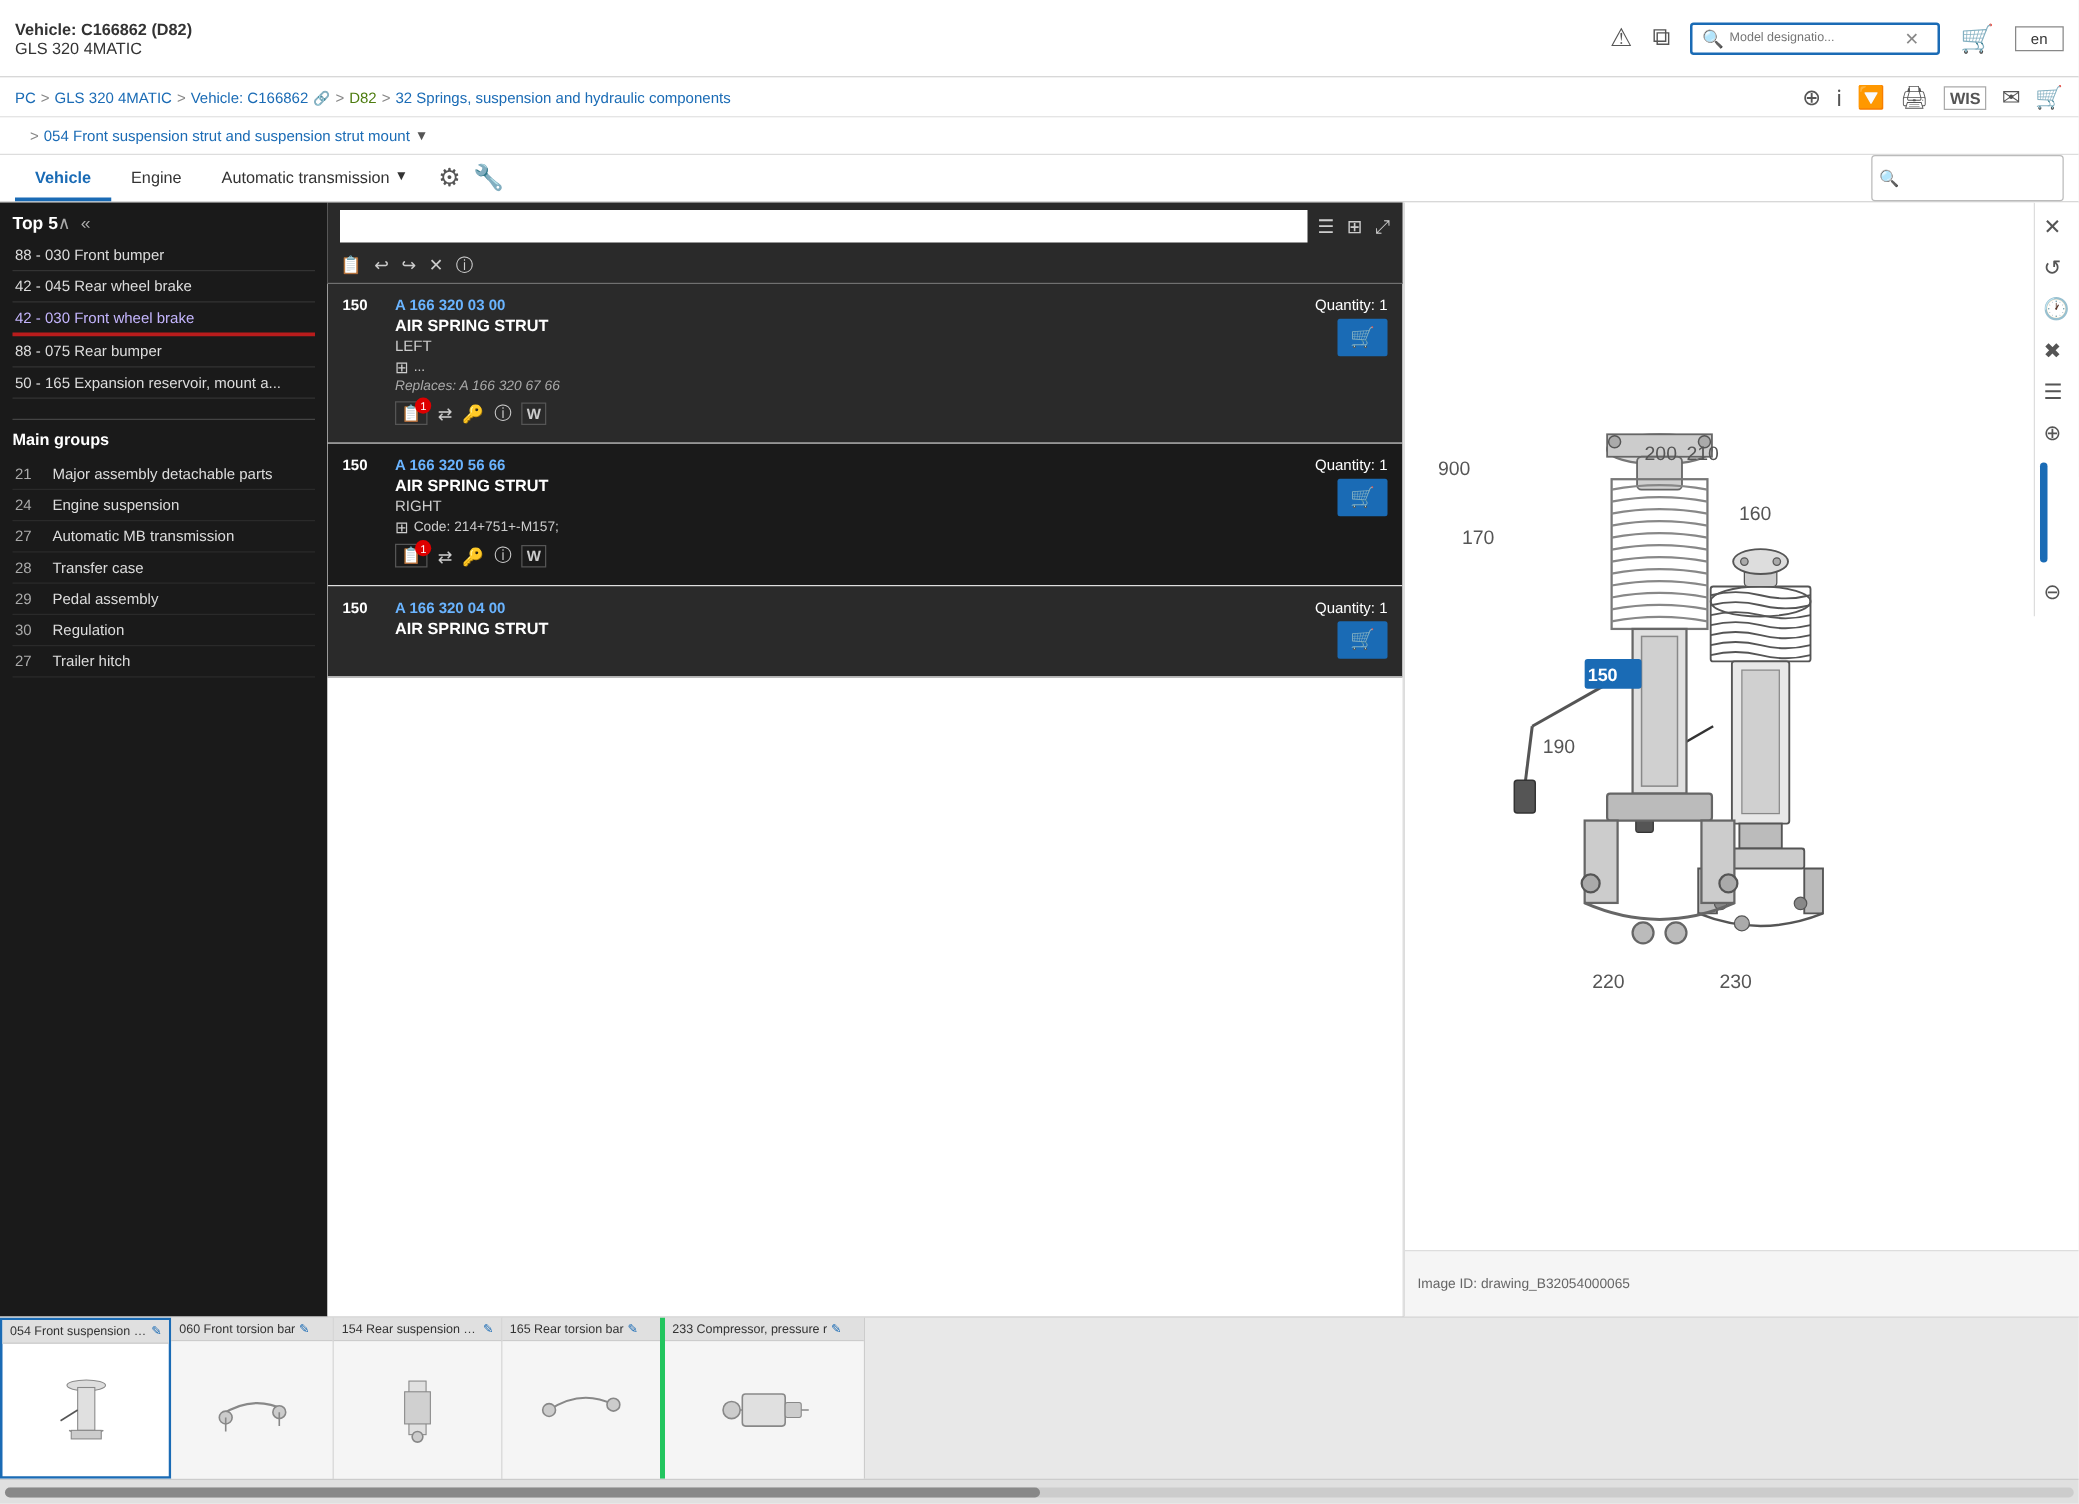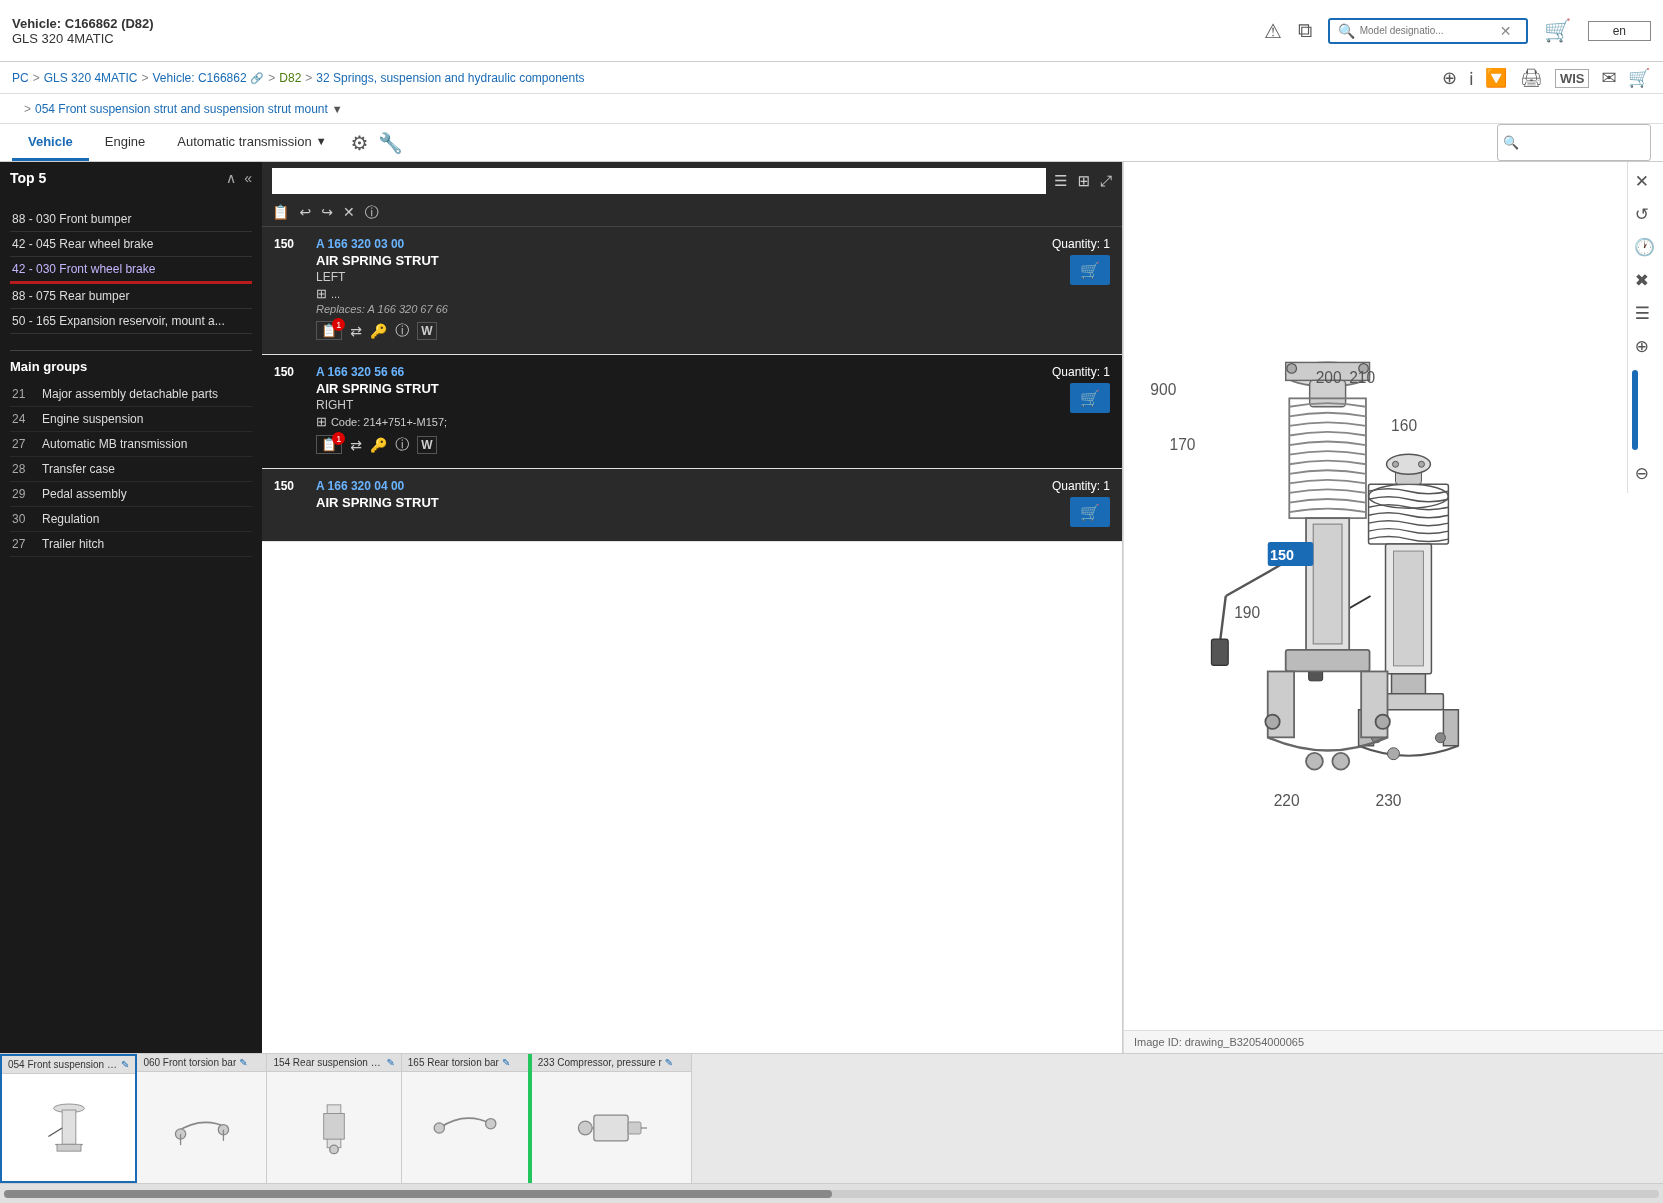--- a/index.html
+++ b/index.html
@@ -15,21 +15,21 @@
   </div>
   <div style="display:flex;align-items:center;gap:16px;">
     <span style="font-size:20px;color:#555;cursor:pointer;">⚠</span>
     <span style="font-size:20px;color:#555;cursor:pointer;">⧉</span>
     <div style="display:flex;align-items:center;border:2px solid #1a6bb5;border-radius:3px;padding:3px 8px;background:#fff;width:200px;">
       <span style="font-size:14px;color:#555;margin-right:4px;">🔍</span>
       <input type="text" style="border: none; outline: none; font-size: 10px; width: 140px;" placeholder="Model designatio...">
       <span style="color:#888;cursor:pointer;font-size:14px;">✕</span>
     </div>
     <span style="font-size:22px;color:#555;cursor:pointer;position:relative;">🛒</span>
-    <span style="border:1px solid #888;padding:2px 24px;font-size:12px;color:#333;cursor:pointer;">en</span>
+    <span style="border:1px solid #888;padding:2px 12px;font-size:12px;color:#333;cursor:pointer;">en</span>
   </div>
 </div>
 
 <div style="background:#fff;padding:4px 12px;border-bottom:1px solid #ddd;font-size:12px;display:flex;align-items:center;gap:4px;flex-wrap:wrap;height:32px;">
   <a style="color:#1a6bb5;text-decoration:none;cursor:pointer;">PC</a>
   <span style="color:#888;">&gt;</span>
   <a style="color:#1a6bb5;text-decoration:none;cursor:pointer;">GLS 320 4MATIC</a>
   <span style="color:#888;">&gt;</span>
   <a style="color:#1a6bb5;text-decoration:none;cursor:pointer;">Vehicle: C166862</a>
   <span style="font-size:11px;color:#1a6bb5;cursor:pointer;">🔗</span>
@@ -71,21 +71,21 @@
     <span style="font-size:13px;color:#888;margin-right:4px;">🔍</span>
     <input type="text" style="border: none; outline: none; font-size: 12px; width: 120px;">
   </div>
 </div>
 
 <div style="display:flex;height:calc(1203px - 62px - 32px - 30px - 38px - 130px - 20px);">
 
   <div style="width:262px;background:#1a1a1a;color:#fff;overflow-y:auto;flex-shrink:0;">
 
     <div style="padding:8px 10px;">
-      <div style="display:flex;align-items:center;justify-content:space-between;margin-bottom:21px;">
+      <div style="display:flex;align-items:center;justify-content:flex-start;margin-bottom:6px;">
         <span style="font-size:14px;font-weight:bold;color:#fff;">Top 5</span>
         <div style="display:flex;gap:8px;">
           <span style="color:#aaa;cursor:pointer;font-size:14px;">∧</span>
           <span style="color:#aaa;cursor:pointer;font-size:14px;">«</span>
         </div>
       </div>
       <div style="padding:5px 2px;font-size:12px;color:#ddd;cursor:pointer;border-bottom:1px solid #333;">88 - 030 Front bumper</div>
       <div style="padding:5px 2px;font-size:12px;color:#ddd;cursor:pointer;border-bottom:1px solid #333;">42 - 045 Rear wheel brake</div>
       <div style="padding:5px 2px;font-size:12px;color:#c4b5fd;cursor:pointer;border-bottom:3px solid #b91c1c;">42 - 030 Front wheel brake</div>
       <div style="padding:5px 2px;font-size:12px;color:#ddd;cursor:pointer;border-bottom:1px solid #333;">88 - 075 Rear bumper</div>
@@ -363,21 +363,21 @@
         <span style="font-size:17px;color:#555;cursor:pointer;padding:3px;">🕐</span>
         <span style="font-size:17px;color:#555;cursor:pointer;padding:3px;">✖</span>
         <span style="font-size:17px;color:#555;cursor:pointer;padding:3px;">☰</span>
         <span style="font-size:17px;color:#555;cursor:pointer;padding:3px;">⊕</span>
 
         <div style="width:6px;height:80px;background:#1a6bb5;border-radius:3px;margin:4px 0;"></div>
         <span style="font-size:17px;color:#555;cursor:pointer;padding:3px;">⊖</span>
       </div>
     </div>
 
-    <div style="background:#f5f5f5;border-top:1px solid #ddd;padding:5px 10px;font-size:11px;color:#666;">
+    <div style="background:#f5f5f5;border-top:1px solid #ddd;padding:20px 10px;font-size:11px;color:#666;">
       <span>Image ID: drawing_B32054000065</span>
     </div>
   </div>
 
 </div>
 
 <div style="background:#e8e8e8;border-top:1px solid #ccc;display:flex;align-items:stretch;overflow-x:auto;height:130px;">
 
   <div style="display:flex;flex-direction:column;border-right:1px solid #ccc;cursor:pointer;border:2px solid #1a6bb5;background:#fff;min-width:130px;max-width:160px;">
     <div style="font-size:10px;color:#333;padding:3px 6px;background:#e0e0e0;border-bottom:1px solid #ccc;display:flex;align-items:center;gap:3px;">

